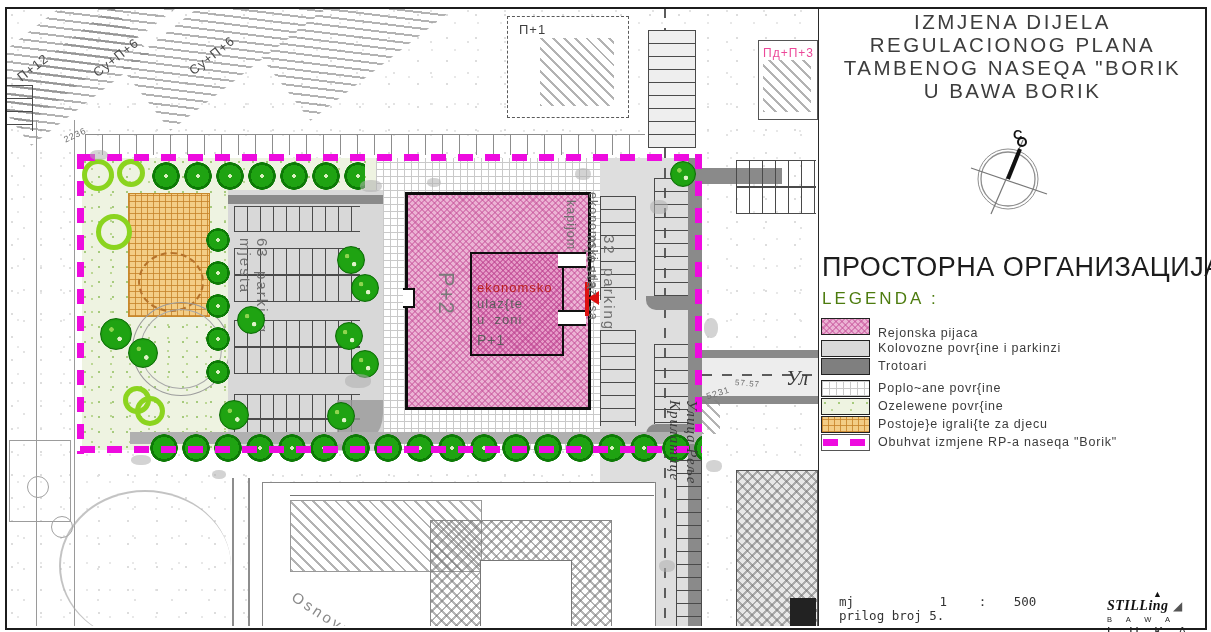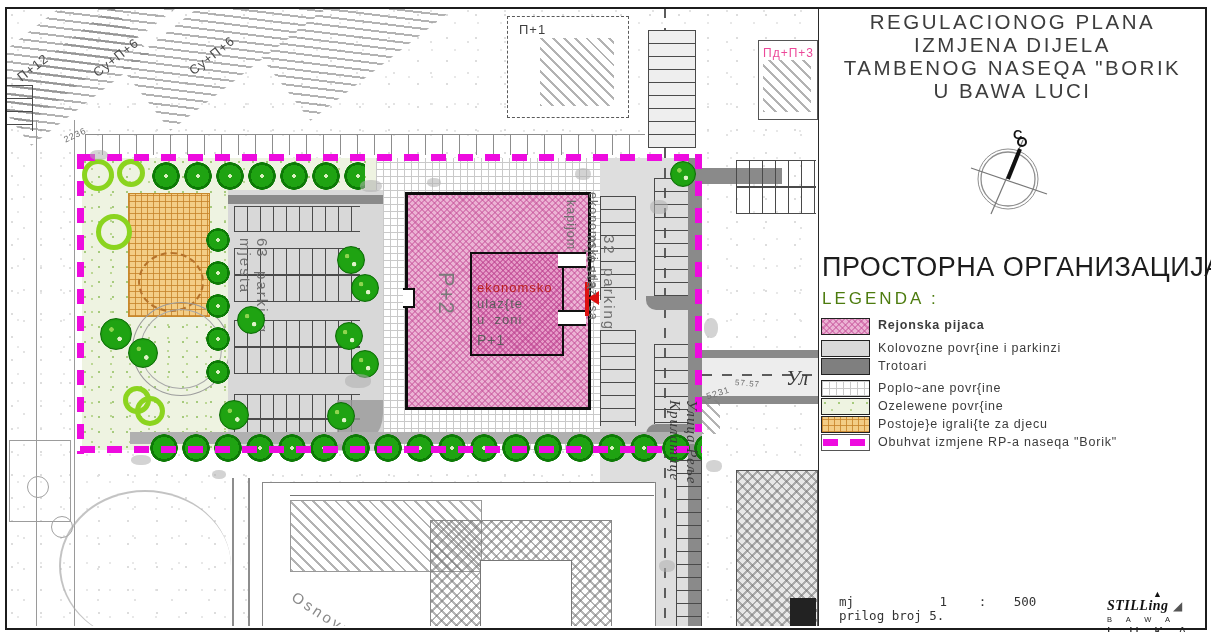--- a/index.html
+++ b/index.html
@@ -213,42 +213,42 @@
    <div class="abs blob" style="left:699px;top:452px;width:16px;height:12px;"></div>
    <div class="abs blob" style="left:124px;top:447px;width:20px;height:10px;"></div>
    <div class="abs blob" style="left:205px;top:462px;width:14px;height:9px;"></div>
    <div class="abs blob" style="left:652px;top:552px;width:16px;height:12px;"></div>
    <div class="abs blob" style="left:420px;top:170px;width:14px;height:9px;"></div>
    <div class="abs blob" style="left:338px;top:366px;width:26px;height:14px;"></div>
   </div>
 
   <div class="abs" id="panel">
     <div class="abs" style="left:0;top:2px;width:100%;">
+      <div class="titleline">IZMJENA DIJELA</div>
       <div class="titleline">REGULACIONOG PLANA</div>
-      <div class="titleline">IZMJENA DIJELA</div>
       <div class="titleline">TAMBENOG NASEQA "BORIK</div>
-      <div class="titleline">U BAWA LUCI</div>
+      <div class="titleline">U BAWA BORIK</div>
     </div>
 
     <svg class="abs" style="left:142px;top:118px;" width="95" height="95" viewBox="0 0 95 95">
       <circle cx="47" cy="53" r="27" fill="none" stroke="#8f8f8f" stroke-width="1.3"></circle>
       <circle cx="47" cy="53" r="30" fill="none" stroke="#8f8f8f" stroke-width="1"></circle>
       <line x1="10" y1="42" x2="86" y2="68" stroke="#777" stroke-width="1.2"></line>
       <line x1="30" y1="88" x2="62" y2="14" stroke="#777" stroke-width="1.2"></line>
       <line x1="47" y1="53" x2="59" y2="23" stroke="#111" stroke-width="4"></line>
       <circle cx="61" cy="16" r="4" fill="none" stroke="#111" stroke-width="2"></circle>
       <text x="52" y="13" font-size="13" font-weight="bold" fill="#111">C</text>
     </svg>
 
     <div class="abs" style="left:3px;top:244px;font-size:27px;letter-spacing:.5px;color:#1c1c1c;white-space:nowrap;">ПРОСТОРНА ОРГАНИЗАЦИЈА</div>
     <div class="abs" style="left:3px;top:281px;font-size:17px;letter-spacing:3px;color:#4d7c0f;text-align:right;">LEGENDA :</div>
 
     <div class="abs" style="left:2px;top:310px;">
       <span class="abs sw pinkx" style="left:0;top:0;"></span>
-      <span class="abs lrowtxt" style="left:57px;top:0;font-weight:bold;">Rejonska pijaca</span>
+      <span class="abs lrowtxt" style="left:57px;top:8px;">Rejonska pijaca</span>
     </div>
     <div class="abs" style="left:2px;top:332px;">
       <span class="abs sw" style="left:0;top:0;background:#d8d8d8;"></span>
       <span class="abs lrowtxt" style="left:57px;top:1px;">Kolovozne povr{ine i parkinzi</span>
     </div>
     <div class="abs" style="left:2px;top:350px;">
       <span class="abs sw" style="left:0;top:0;background:#7f7f7f;"></span>
       <span class="abs lrowtxt" style="left:57px;top:1px;">Trotoari</span>
     </div>
     <div class="abs" style="left:2px;top:372px;">

